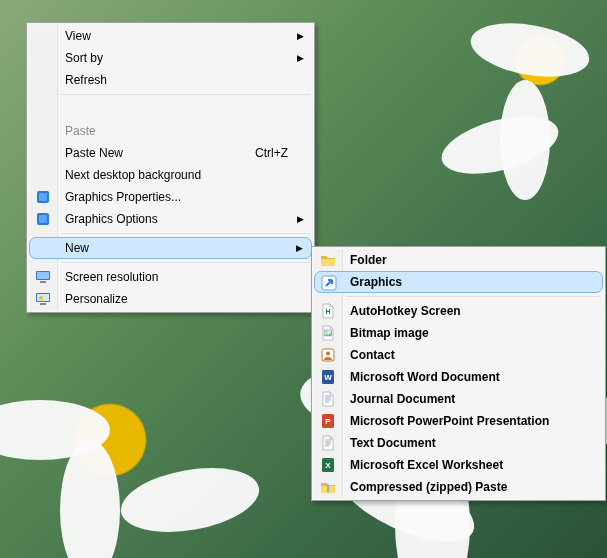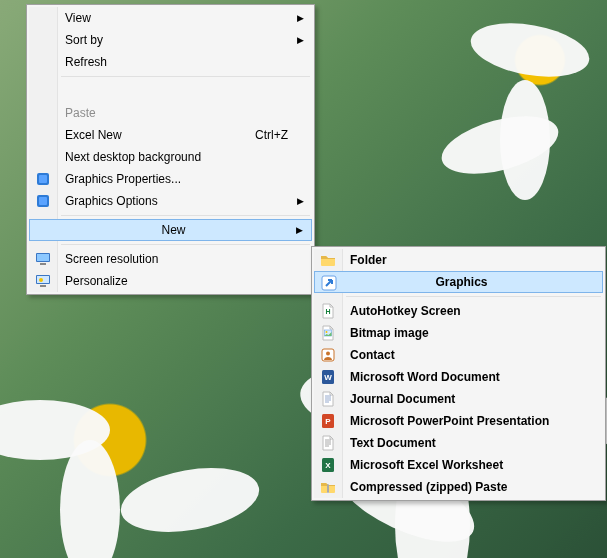--- a/index.html
+++ b/index.html
@@ -28,30 +28,30 @@
   .pc{width:140px;height:60px;left:120px;top:470px;transform:rotate(-10deg);}
 
   
   .menu{position:absolute;background:#f5f5f5;border:1px solid #a0a0a0;
         box-shadow:3px 3px 4px rgba(0,0,0,.25);padding:2px;}
   .gutter{position:absolute;top:2px;bottom:2px;left:2px;width:28px;
           background:#f1f1f1;border-right:1px solid #e3e3e3;}
   .item{position:relative;height:22px;line-height:22px;padding-left:36px;
         padding-right:30px;white-space:nowrap;cursor:default;}
   .item.disabled{color:#8d8d8d;margin-top:25px;}
-  .item.hover{background:#cde8ff;border:1px solid #7eb4ea;border-radius:0;
-              padding-left:35px;padding-right:29px;height:20px;line-height:20px;text-align:center;}
+  .item.hover{background:#cde8ff;border:1px solid #7eb4ea;border-radius:7px;
+              padding-left:35px;padding-right:29px;height:20px;line-height:20px;}
   .item .arrow{position:absolute;right:8px;top:0;font-size:9px;}
   .item .accel{position:absolute;right:24px;}
   .sep{height:1px;margin:3px 2px 3px 32px;background:#e0e0e0;}
   .ico{position:absolute;left:5px;top:2px;width:18px;height:18px;display:flex;
        align-items:center;justify-content:center;}
   .ico svg{width:16px;height:16px;}
 
-  #cm1{left:26px;top:4px;width:283px;}
+  #cm1{left:26px;top:22px;width:283px;}
   #cm2{left:311px;top:246px;width:289px;font-weight:bold;}
 
   
   .chip-b{fill:#2e7bd6;} .chip-t{fill:#5aa3ff;}
   .monitor-s{fill:#3a76c4;} .monitor-f{fill:#8cc8ff;}
 </style>
 </head>
 <body>
 
 <div class="bg"></div>
@@ -69,21 +69,21 @@
 <div class="petal pc"></div>
 
 <div class="menu" id="cm1">
   <div class="gutter"></div>
   <div id="cm1-body">
       <div class="item"><span>View</span><span class="arrow">▶</span></div>
       <div class="item"><span>Sort by</span><span class="arrow">▶</span></div>
       <div class="item"><span>Refresh</span></div>
       <div class="sep"></div>
       <div class="item disabled"><span>Paste</span></div>
-      <div class="item"><span>Excel New</span><span class="accel">Ctrl+Z</span></div>
+      <div class="item"><span>Paste New</span><span class="accel">Ctrl+Z</span></div>
       <div class="item"><span>Next desktop background</span></div>
       <div class="item"><span class="ico">
           <svg viewBox="0 0 16 16">
             <use href="#i-chip"></use>
           </svg>
         </span><span>Graphics Properties...</span></div>
       <div class="item"><span class="ico">
           <svg viewBox="0 0 16 16">
             <use href="#i-chip"></use>
           </svg>

